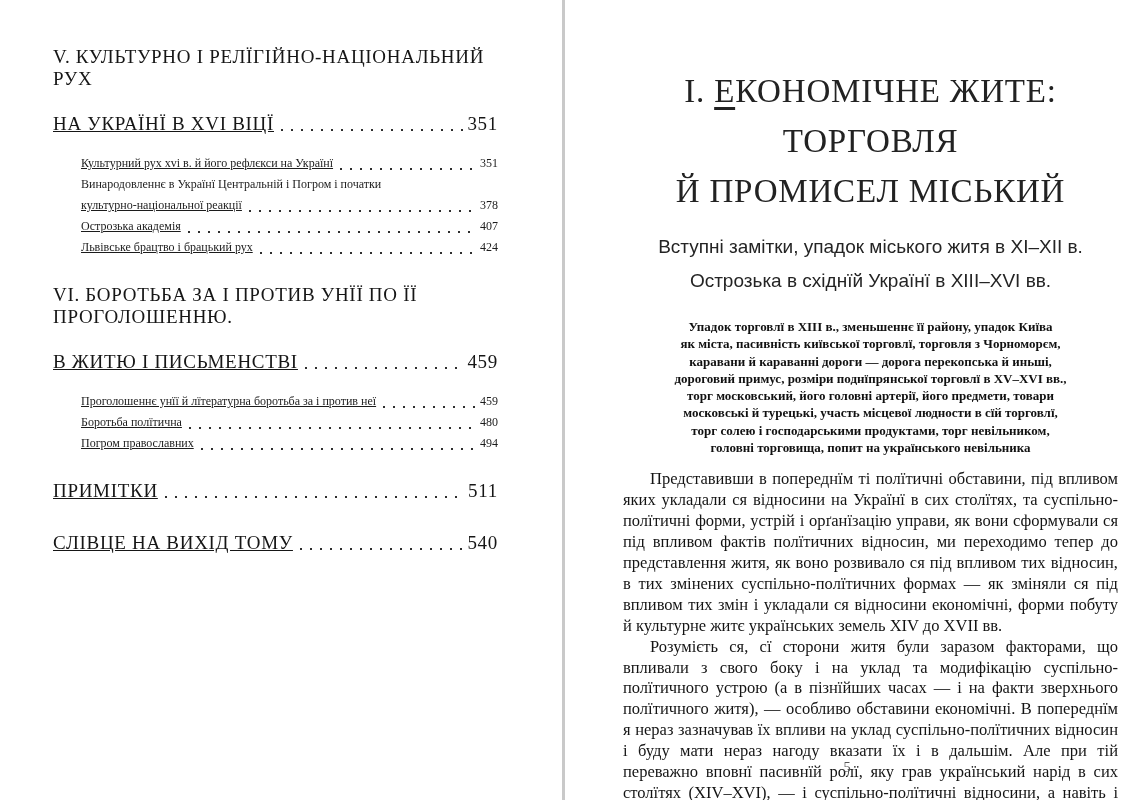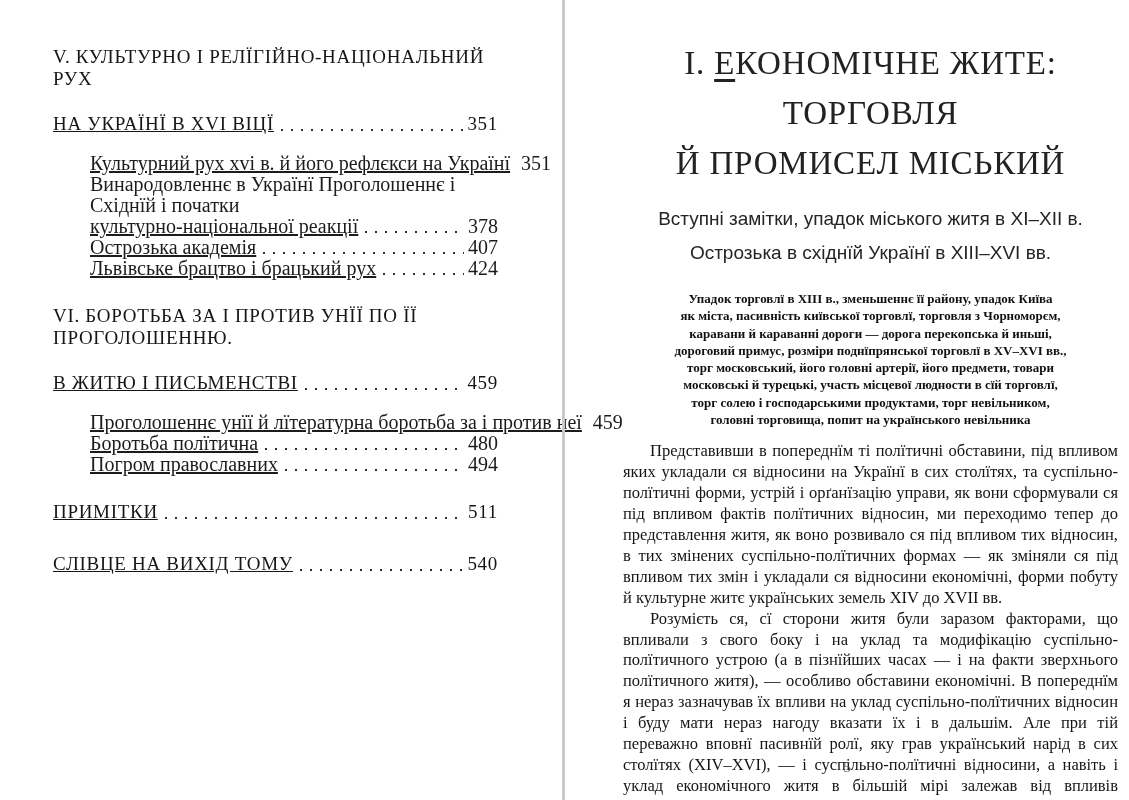--- a/index.html
+++ b/index.html
@@ -18,37 +18,38 @@
     padding: 46px 64px 8px 53px;
   }
   .gutter { width: 3px; height: 100%; background: #c9c9c9; }
   .toc-heading {
     font-size: 19px; letter-spacing: 0.7px;
     line-height: 22px;
     color: #161616;
   }
   .toc-heading-row { display: flex; align-items: baseline; }
   .mb-head { margin-bottom: 23px; }
-  .toc-entries { margin: 18px 0 26px 37px; font-size: 20px; line-height: 21px; }
+  .toc-entries { margin: 18px 0 26px 28px; font-size: 12px; line-height: 21px; }
   .toc-row { display: flex; align-items: baseline; }
   .toc-label { white-space: nowrap; text-decoration: underline; }
   .toc-dots {
     flex: 1 1 auto;
     align-self: flex-end;
     height: 2px;
     margin: 0 4px 4px 7px;
     background-image: repeating-linear-gradient(to right, #2e2e2e 0px, #2e2e2e 2px, transparent 2px, transparent 10px);
   }
   .toc-num { white-space: nowrap; }
   .section-gap { margin-top: 30px; justify-content: space-between; }
   
   .page-right {
     flex: 1; box-sizing: border-box;
     padding: 38px 11px 0 58px;
     position: relative;
+    margin-top: 28px;
   }
   .chapter-title {
     text-align: center;
     font-size: 33px; line-height: 50px;
     letter-spacing: 0.8px;
     color: #222222;
   }
   .chapter-title .u { text-decoration: underline; text-underline-offset: 5px; }
   .chapter-subtitle {
     margin-top: 14px;
@@ -91,21 +92,21 @@
       <span class="toc-dots"></span>
       <span class="toc-num">351</span>
     </div>
     <div class="toc-entries">
       <div class="toc-row">
         <span class="toc-label">Культурний рух xvi в. й його рефлєкси на Українї</span>
         <span class="toc-dots"></span>
         <span class="toc-num">351</span>
       </div>
       <div>
-        <div>Винародовленнє в Українї Проголошеннє і Східнїй і початки</div>
+        <div>Винародовленнє в Українї Центральній і Погром і початки</div>
         <div class="toc-row">
           <span class="toc-label">культурно-національної реакції</span>
           <span class="toc-dots"></span>
           <span class="toc-num">378</span>
         </div>
       </div>
       <div class="toc-row">
         <span class="toc-label">Острозька академія</span>
         <span class="toc-dots"></span>
         <span class="toc-num">407</span>

